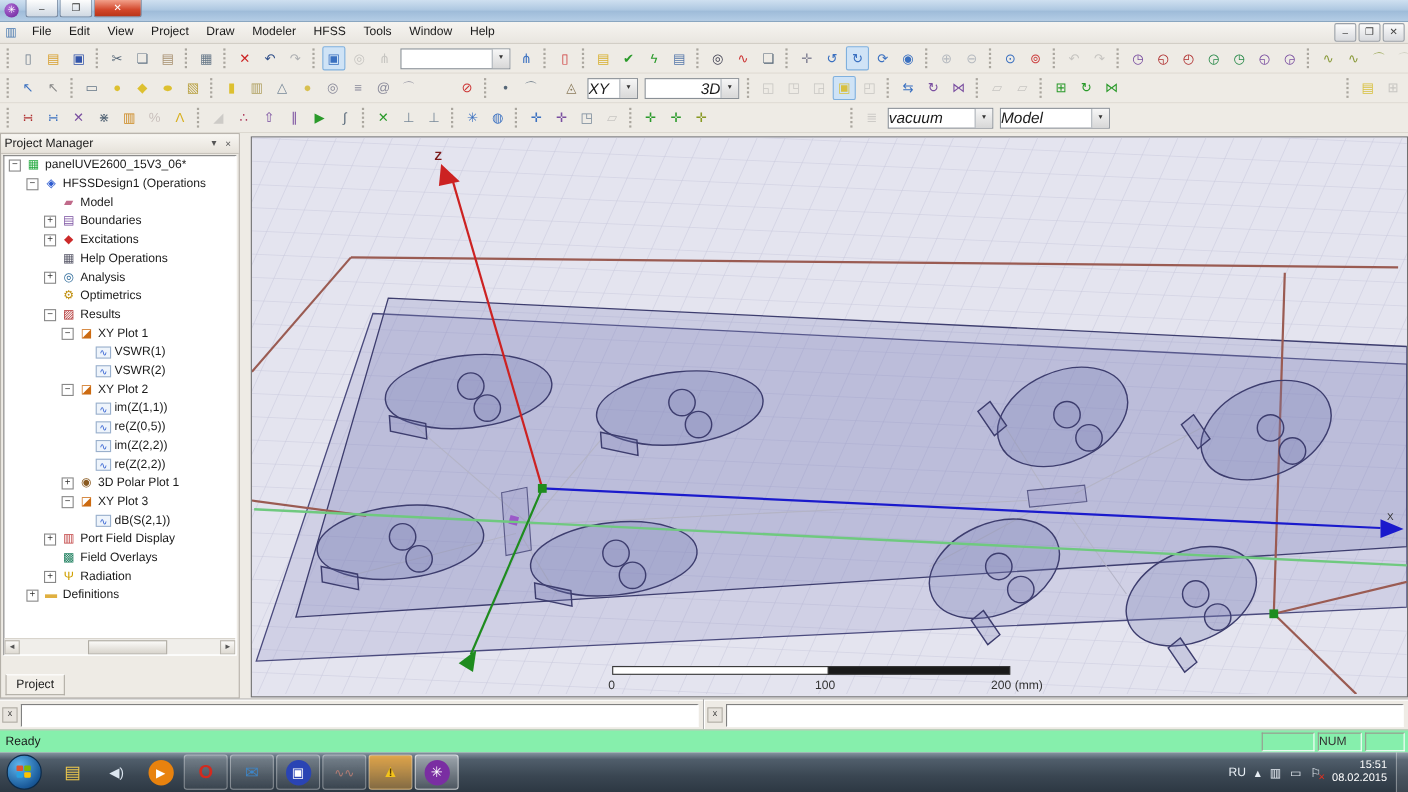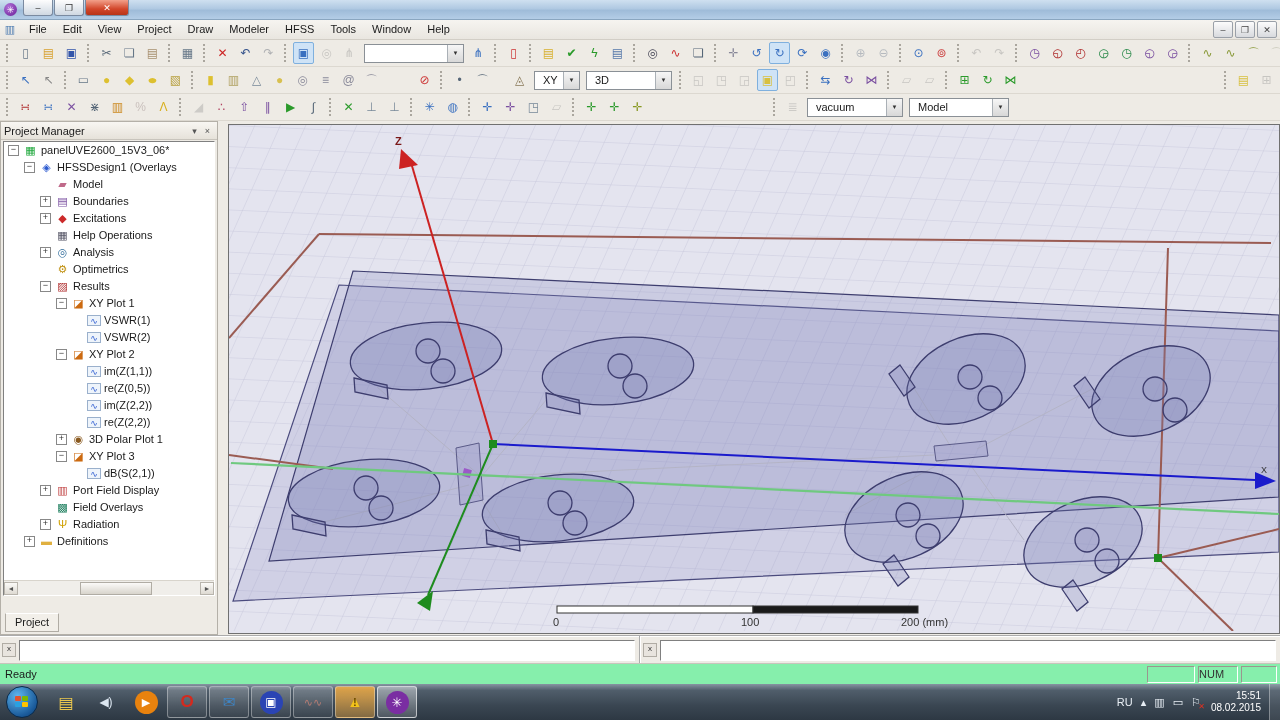--- a/index.html
+++ b/index.html
@@ -35,21 +35,21 @@
     border-bottom:1px solid #dcd8d0;box-sizing:border-box;display:flex;align-items:center;padding:0 2px;}
   #tb1{top:40px;} #tb2{top:67px;} #tb3{top:94px;}
   .tbi{width:19px;height:20px;margin:0 1px;display:inline-flex;align-items:center;justify-content:center;
     font-size:12px;border:1px solid transparent;border-radius:2px;flex:none;}
   .tbi.dis{opacity:.38;filter:grayscale(.7);}
   .tbi.act{background:#cfe3f6;border-color:#7fb0de;}
   .tbi.wide{transform:scaleX(1.5);}
   .grip{width:2px;height:18px;margin:0 4px;border-left:2px dotted #aaa69e;flex:none;}
   .combo{display:inline-flex;height:19px;border:1px solid #8a9096;background:#fff;
     margin:0 3px;align-items:center;flex:none;box-sizing:border-box;}
-  .cv{flex:1;padding:0 8px;font-size:11px;white-space:nowrap;overflow:hidden;}
+  .cv{flex:1;padding:0 0;font-size:14px;white-space:nowrap;overflow:hidden;font-style:italic;}
   .cb{width:15px;height:100%;border-left:1px solid #aab0b6;background:linear-gradient(#f6f6f6,#d8d8d8);
     display:flex;align-items:center;justify-content:center;font-size:6px;color:#333;}
   
   #main{position:absolute;left:0;top:121px;width:1280px;height:514px;background:#eeebe5;}
   #pm{position:absolute;left:0;top:0;width:218px;height:514px;border:1px solid #b4b0a8;box-sizing:border-box;}
   #pmhdr{height:17px;display:flex;align-items:center;padding:0 3px;background:linear-gradient(#f8f6f2,#e6e2da);
     border-bottom:1px solid #c8c4bc;}
   #pmhdr .t{flex:1;}
   .pmhbtn{width:13px;text-align:center;color:#555;font-size:9px;}
   #treewrap{position:absolute;left:2px;right:2px;top:19px;bottom:38px;background:#fff;
@@ -229,21 +229,21 @@
       <span class="tbi" style="color: rgb(204, 51, 51);">⊘</span>
       <span class="grip"></span>
       <span class="tbi" style="color: rgb(85, 102, 119);">•</span>
       <span class="tbi" style="color: rgb(85, 102, 119);">⌒</span>
       <span style="width: 14px; flex-shrink: 0;"></span>
       <span class="tbi" style="color: rgb(138, 122, 90);">◬</span>
       <span class="combo" style="width: 46px;">
         <span class="cv">XY</span>
         <span class="cb">▼</span>
       </span>
-      <span class="combo" style="width: 86px;">
+      <span class="combo" style="width: 86px; text-align: right;">
         <span class="cv">3D</span>
         <span class="cb">▼</span>
       </span>
       <span class="grip"></span>
       <span class="tbi dis" style="color: rgb(136, 136, 136);">◱</span>
       <span class="tbi dis" style="color: rgb(136, 136, 136);">◳</span>
       <span class="tbi dis" style="color: rgb(136, 136, 136);">◲</span>
       <span class="tbi act" style="color: rgb(216, 192, 64);">▣</span>
       <span class="tbi dis" style="color: rgb(136, 136, 136);">◰</span>
       <span class="grip"></span>
@@ -318,21 +318,21 @@
       <div id="treewrap">
         <div id="tree">
             <div class="trow" style="padding-left: 4px;">
               <span class="texp">−</span>
               <span class="tico" style="color: rgb(31, 168, 60);">▦</span>
               <span class="tlab">panelUVE2600_15V3_06*</span>
             </div>
             <div class="trow" style="padding-left: 20px;">
               <span class="texp">−</span>
               <span class="tico" style="color: rgb(45, 91, 208);">◈</span>
-              <span class="tlab">HFSSDesign1 (Overlays</span>
+              <span class="tlab">HFSSDesign1 (Operations</span>
             </div>
             <div class="trow" style="padding-left: 36px;">
               <span class="texp-ph"></span>
               <span class="tico" style="color: rgb(192, 106, 138);">▰</span>
               <span class="tlab">Model</span>
             </div>
             <div class="trow" style="padding-left: 36px;">
               <span class="texp">+</span>
               <span class="tico" style="color: rgb(122, 79, 160);">▤</span>
               <span class="tlab">Boundaries</span>

